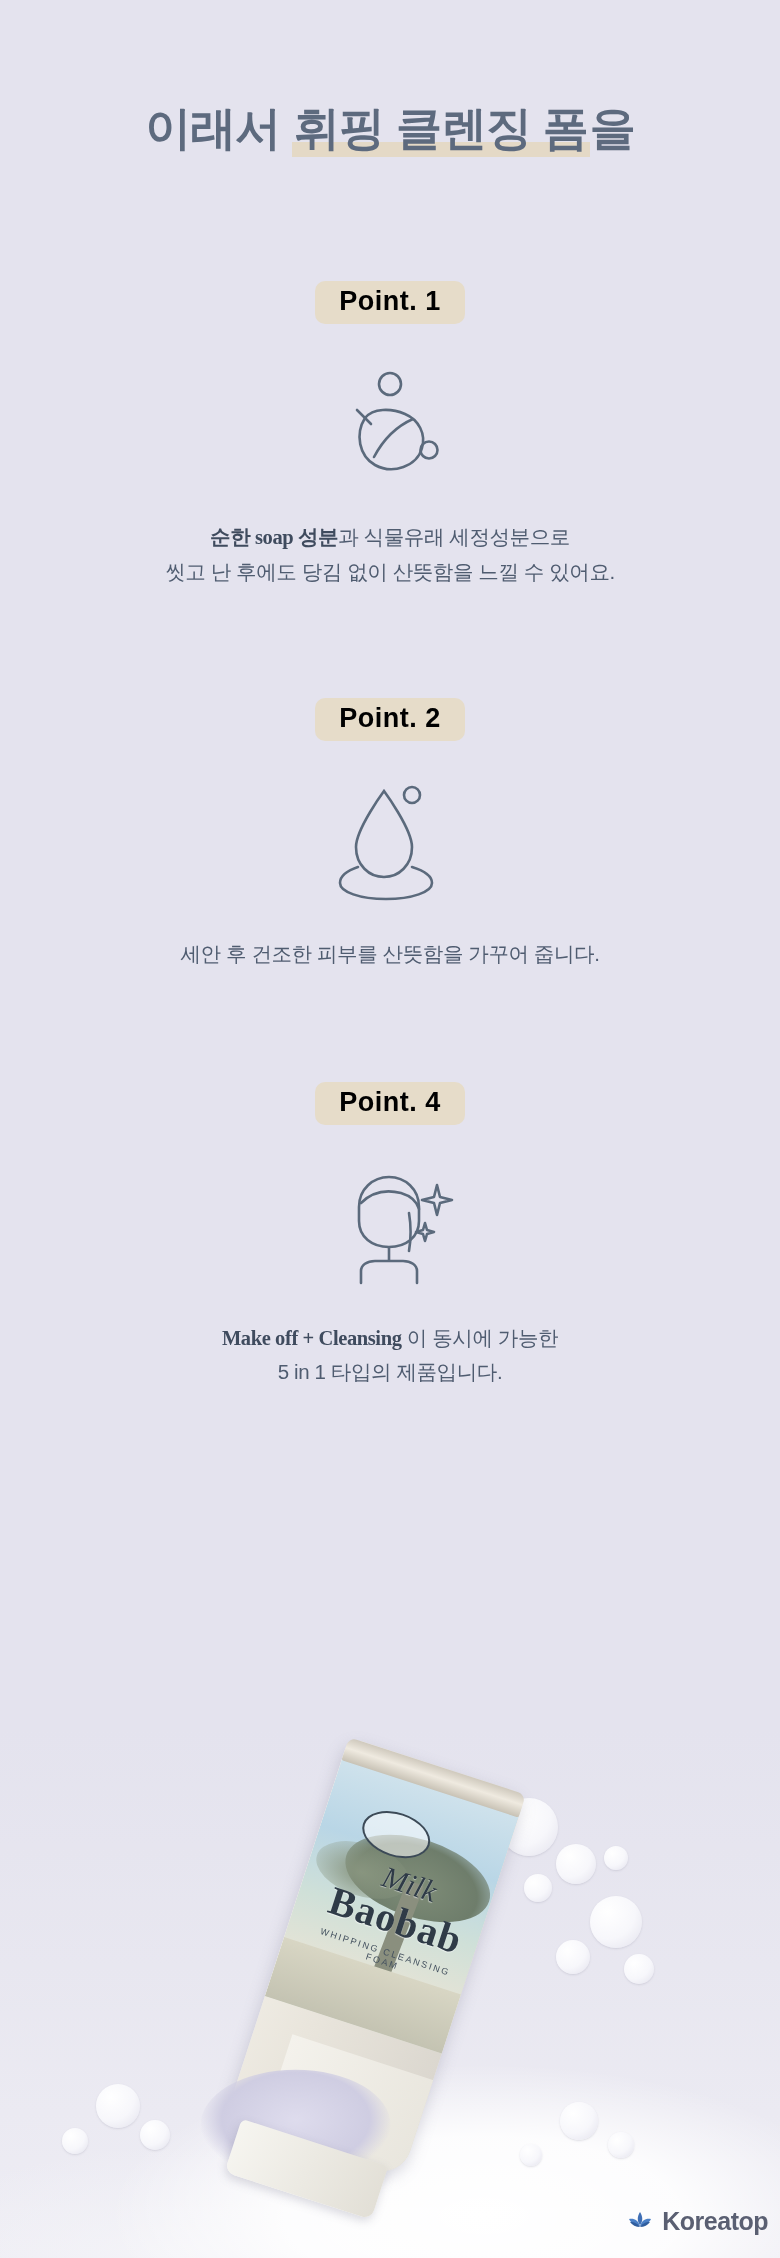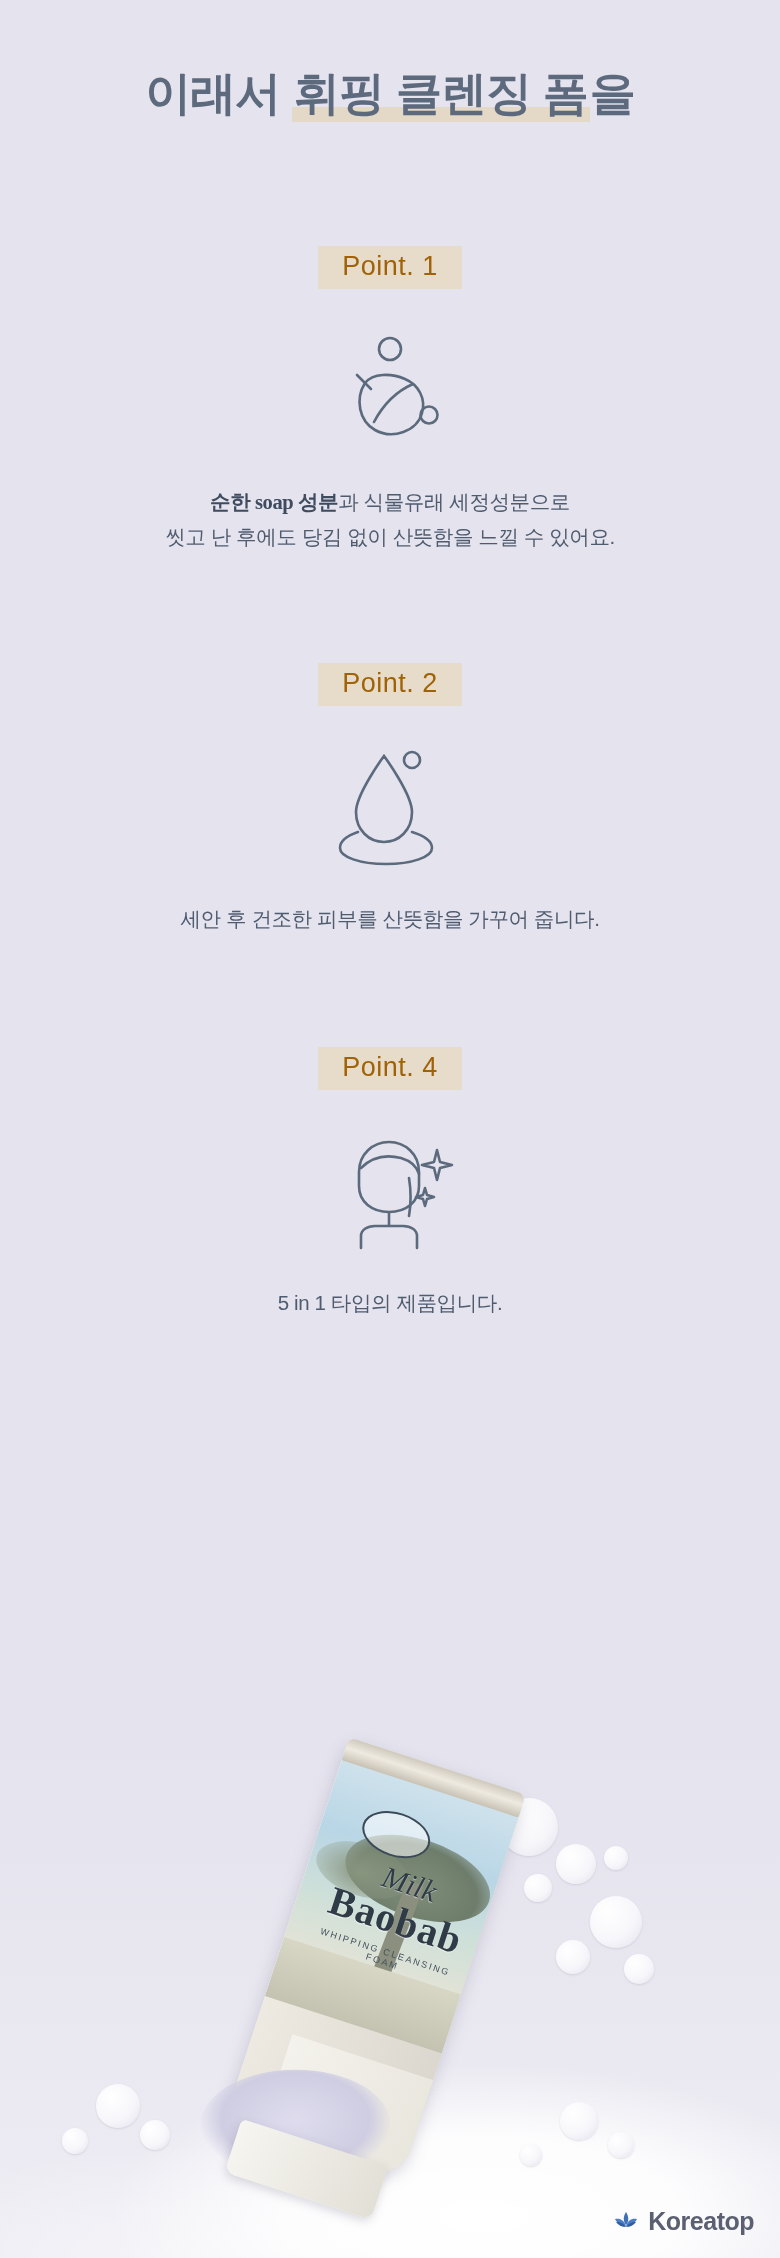--- a/index.html
+++ b/index.html
@@ -13,21 +13,21 @@
   .page {
     position: relative;
     width: 780px;
     height: 2258px;
     background: #e4e3ee;
     overflow: hidden;
   }
 
   
   .headline {
-    padding-top: 61px;
+    padding-top: 96px;
     text-align: center;
   }
   .headline .line {
     position: relative;
     display: block;
     font-size: 46px;
     font-weight: bold;
     letter-spacing: -1px;
     color: #5d6a7e;
     line-height: 1.42;
@@ -55,26 +55,27 @@
     width: 100%;
     text-align: center;
   }
   .point-block.p1 { margin-top: 120px; }
   .point-block.p2 { margin-top: 110px; }
   .point-block.p3 { margin-top: 112px; }
 
   .point-badge {
     display: inline-block;
     background: #e6dcc9;
-    color: #a16207;
+    color: #000000;
     font-size: 27px;
-    font-weight: normal;
+    font-weight: bold;
     letter-spacing: 0.5px;
     padding: 7px 24px 9px 24px;
     line-height: 1;
+    border-radius: 10px;
   }
 
   .point-icon {
     margin-top: 38px;
     height: 128px;
     display: flex;
     align-items: center;
     justify-content: center;
   }
 
@@ -254,21 +255,21 @@
     width: 190px;
     height: 110px;
     background: radial-gradient(ellipse at 50% 45%, #dedced 0%, #cfcde2 55%, rgba(207,205,226,0) 72%);
     border-radius: 50%;
     transform: rotate(-18deg);
   }
 
   
   .footer-logo {
     position: absolute;
-    right: 26px;
+    right: 12px;
     bottom: 22px;
     display: flex;
     align-items: center;
     gap: 9px;
   }
   .footer-logo .mark {
     width: 26px;
     height: 26px;
     position: relative;
   }
@@ -336,20 +337,23 @@
         <path d="M36 40 C46 30 60 26 76 30 C86 33 92 39 94 46" stroke-linecap="round"></path>
         <path d="M84 50 C86 62 86 76 84 88" stroke-linecap="round"></path>
         <path d="M64 84 L64 98"></path>
         <path d="M36 120 L36 108 C36 102 42 98 50 98 L78 98 C86 98 92 102 92 108 L92 120" stroke-linecap="round"></path>
         <path d="M112 22 L115 34 L127 37 L115 40 L112 52 L109 40 L97 37 L109 34 Z" stroke-linejoin="round"></path>
         <path d="M100 60 L102 67 L109 69 L102 71 L100 78 L98 71 L91 69 L98 67 Z" stroke-linejoin="round"></path>
       </svg>
     </div>
 
     <div class="point-desc">
+      <div>
+        <span class="strong">Make off + Cleansing</span><span> 이 동시에 가능한</span>
+      </div>
       <div>5 in 1 타입의 제품입니다.</div>
     </div>
   </section>
 
   <div class="photo">
 
     <div class="bubble" style="left:500px;  top:70px;  width:58px; height:58px;"></div>
     <div class="bubble" style="left:556px;  top:116px; width:40px; height:40px;"></div>
     <div class="bubble" style="left:524px;  top:146px; width:28px; height:28px;"></div>
     <div class="bubble" style="left:590px;  top:168px; width:52px; height:52px;"></div>

